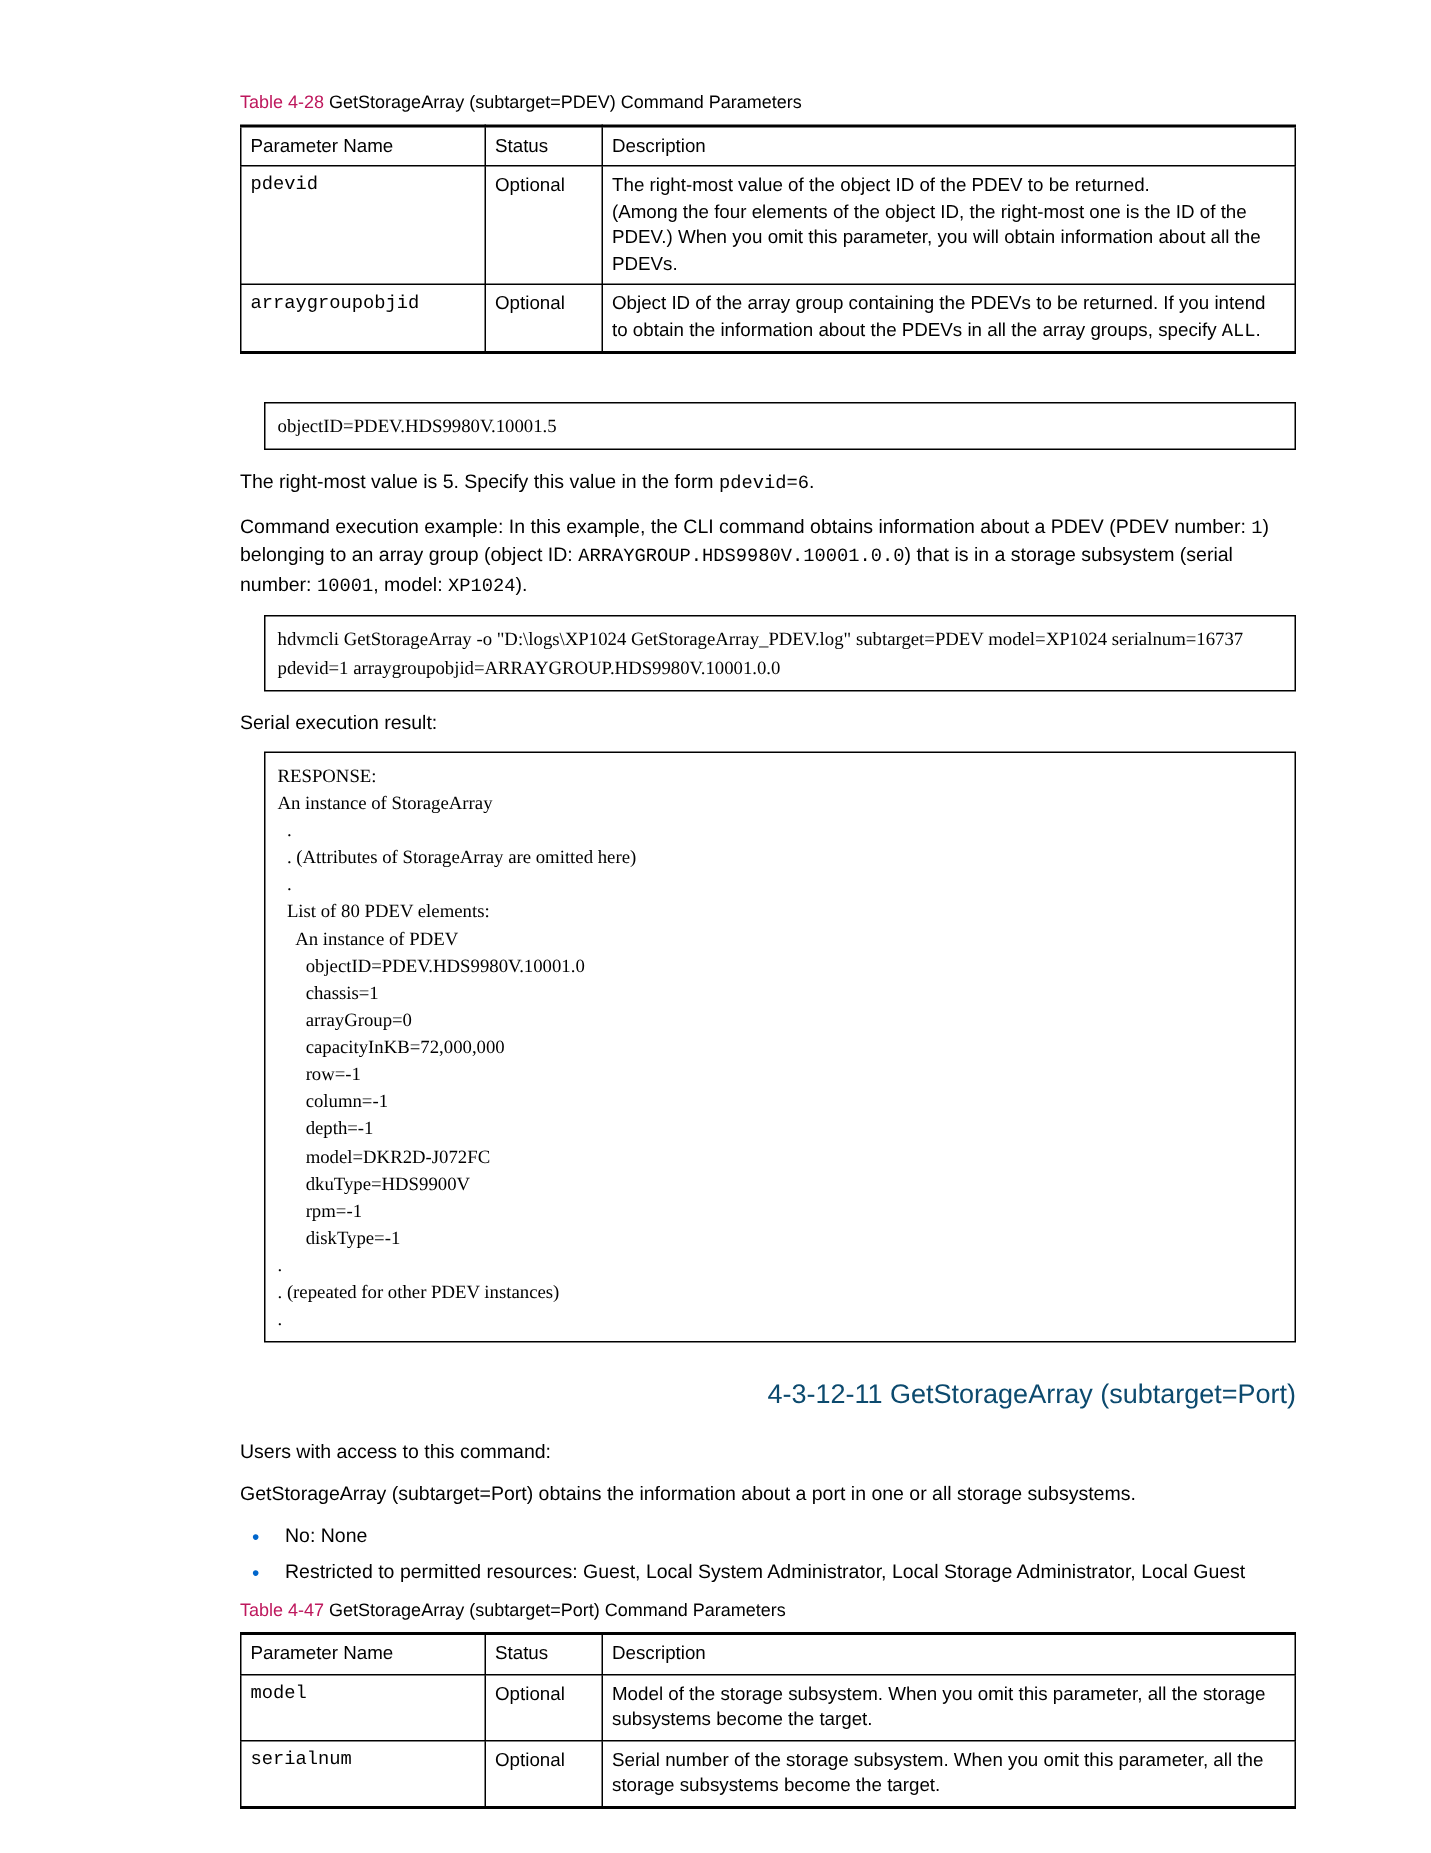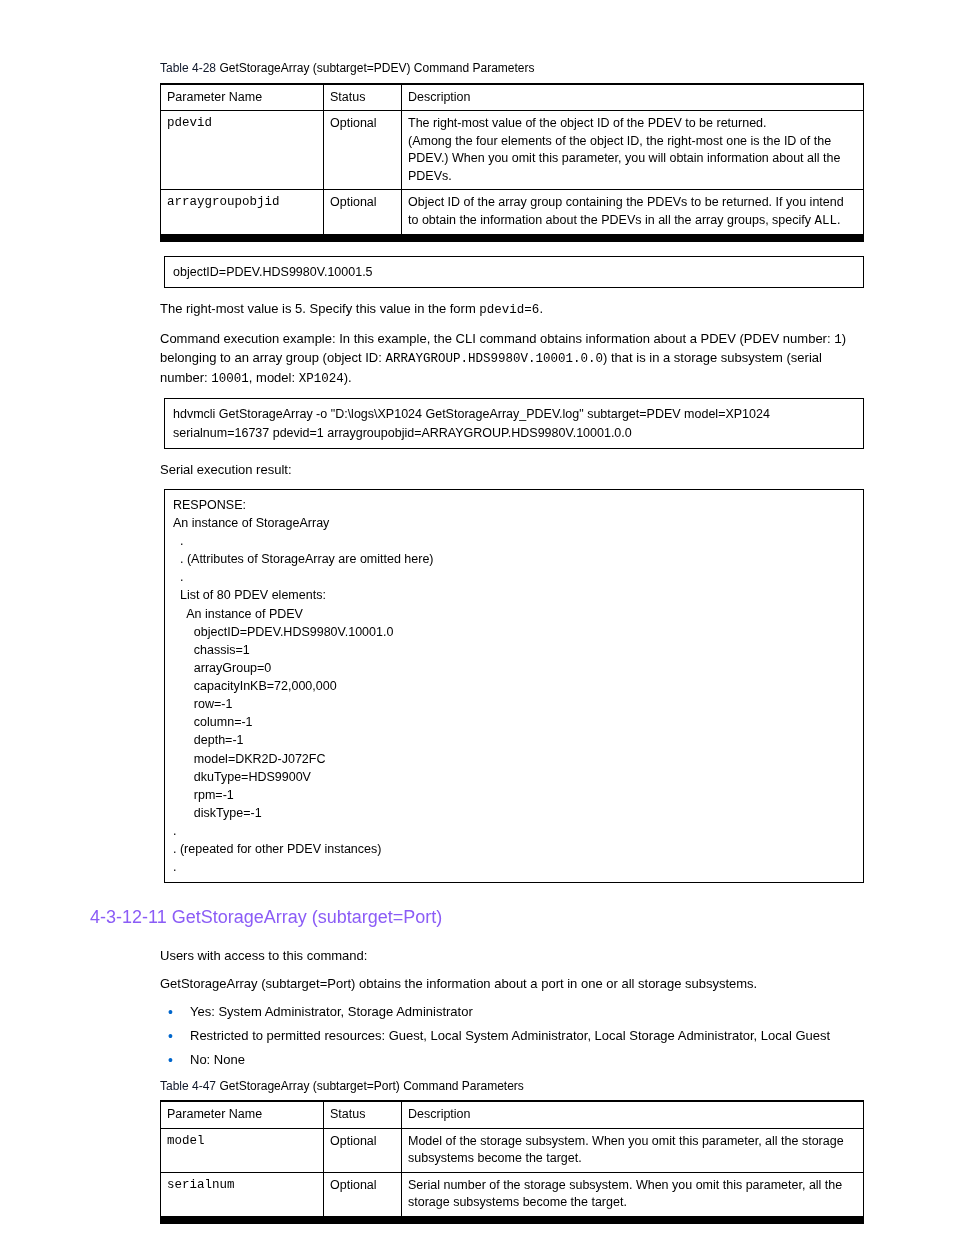--- a/index.html
+++ b/index.html
@@ -12,28 +12,28 @@
     line-height: 1.4;
   }
   .indent {
     margin-left: 70px;
   }
   .table-caption {
     font-size: 12px;
     margin-bottom: 6px;
   }
   .table-caption .num {
-    color: #0f172a;
+    color: #be185d;
   }
   table.param-table {
     border-collapse: collapse;
     width: 100%;
     border-top: 2px solid #000;
-    border-bottom: 8px solid #000000;
-    margin-bottom: 14px;
+    border-bottom: 2px solid #000000;
+    margin-bottom: 32px;
   }
   table.param-table th, table.param-table td {
     border-left: 1px solid #000;
     border-right: 1px solid #000;
     border-bottom: 1px solid #000;
     padding: 4px 6px;
     text-align: left;
     vertical-align: top;
     font-size: 12.5px;
     font-weight: normal;
@@ -41,36 +41,37 @@
   table.param-table th {
     border-bottom: 1px solid #000;
   }
   .mono {
     font-family: "Courier New", monospace;
     font-size: 12.5px;
   }
   .codebox {
     border: 1px solid #000;
     padding: 6px 8px;
-    font-family: Liberation Sans, sans-serif;
+    font-family: Liberation Serif, serif;
     font-size: 12.5px;
     white-space: pre;
     line-height: 1.45;
-    margin: 6px 0 12px 4px;
+    margin: 6px 0 12px 16px;
     overflow: hidden;
   }
   p {
     margin: 10px 0;
   }
   .section-heading {
-    color: #8b5cf6;
+    color: #0c4a6e;
     font-size: 18px;
     margin-top: 22px;
     margin-bottom: 16px;
     margin-left: 0;
+    text-align: right;
   }
   ul.bullets {
     list-style: none;
     padding-left: 22px;
     margin: 8px 0;
   }
   ul.bullets li {
     position: relative;
     margin-bottom: 6px;
     padding-left: 8px;
@@ -153,23 +154,22 @@
 
 <div class="section-heading">4-3-12-11 GetStorageArray (subtarget=Port)</div>
 
 <div class="indent">
 
   <p>Users with access to this command:</p>
 
   <p>GetStorageArray (subtarget=Port) obtains the information about a port in one or all storage subsystems.</p>
 
   <ul class="bullets">
-    <li>Yes: System Administrator, Storage Administrator</li>
+    <li>No: None</li>
     <li>Restricted to permitted resources: Guest, Local System Administrator, Local Storage Administrator, Local Guest</li>
-    <li>No: None</li>
   </ul>
 
   <div class="table-caption">
     <span class="num">Table 4-47</span><span>  GetStorageArray (subtarget=Port) Command Parameters</span>
   </div>
 
   <table class="param-table">
     <tbody>
         <tr>
       <th class="col-param">Parameter Name</th>

